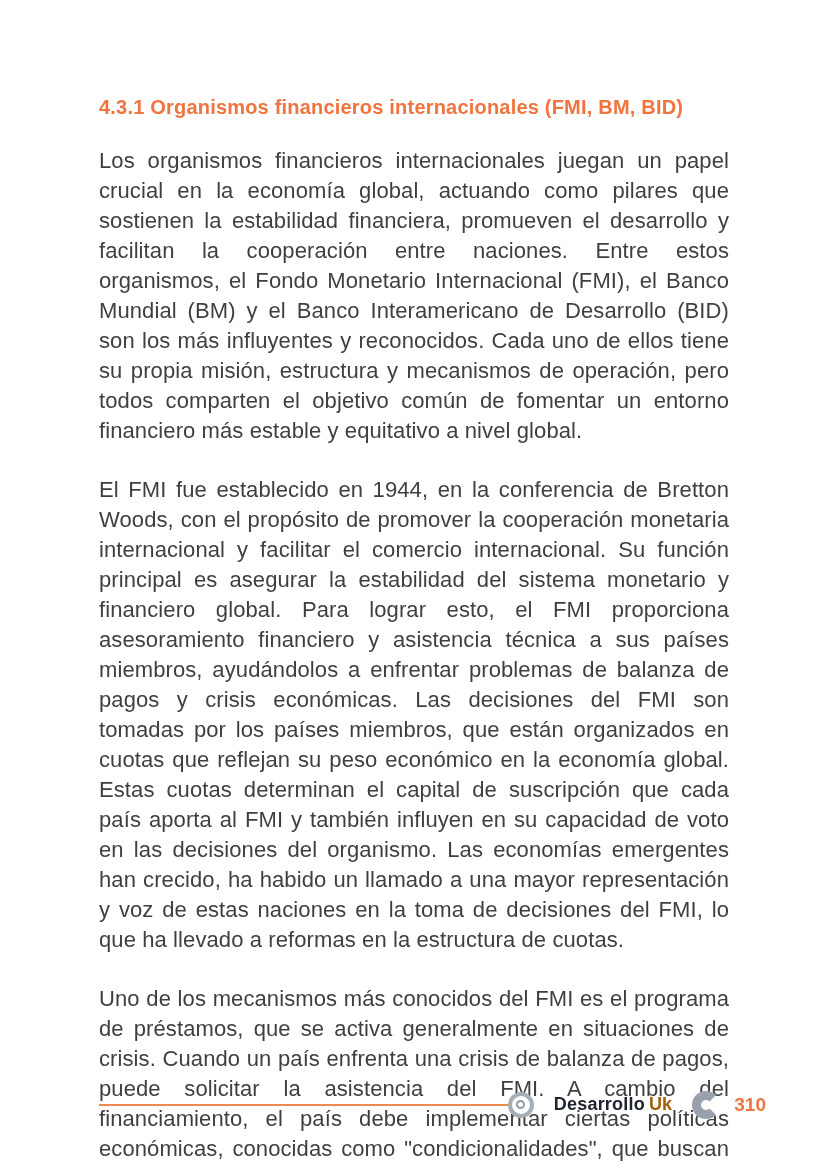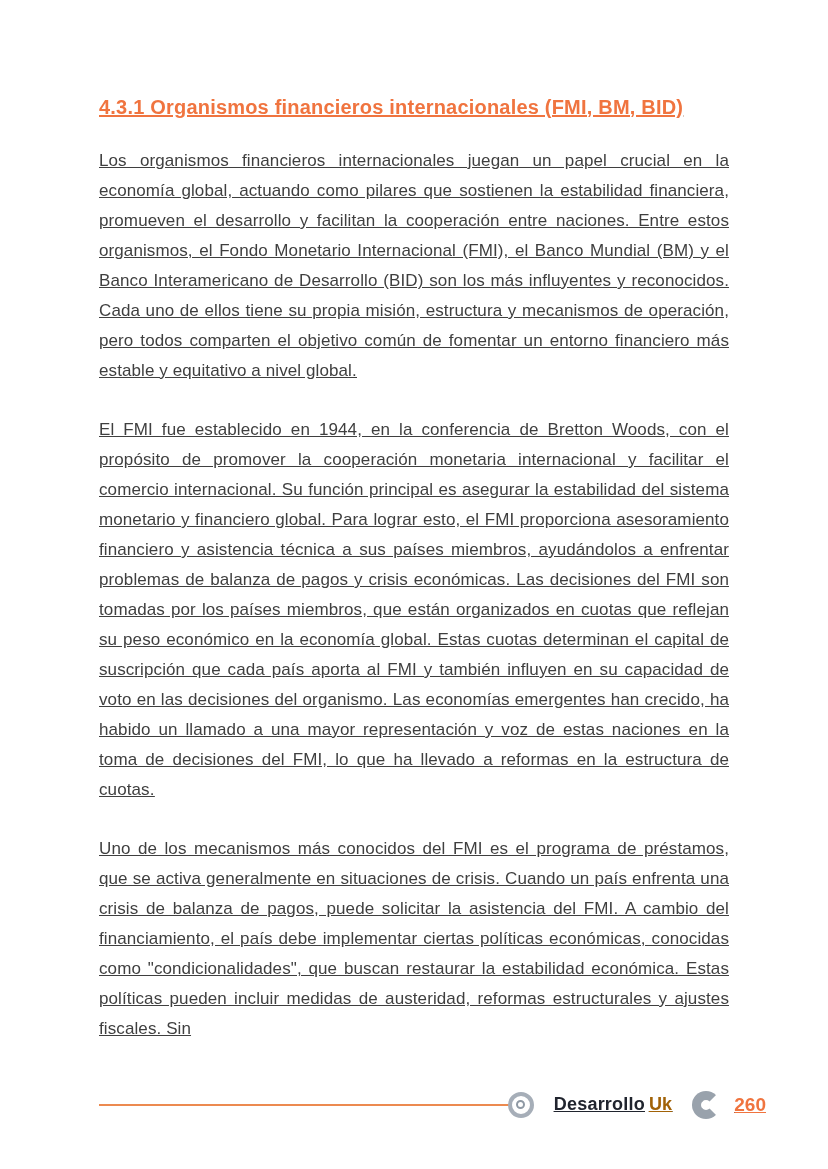--- a/index.html
+++ b/index.html
@@ -1,15 +1,15 @@
 <!DOCTYPE html>
 <html lang="es"><head>
 <meta charset="utf-8">
 <style>
-  * { margin: 0; padding: 0; box-sizing: border-box; text-decoration: underline; }
+  * { margin: 0; padding: 0; box-sizing: border-box; }
   html, body { background: #ffffff; }
   body {
     width: 828px; height: 1169px;
     font-family: "Liberation Sans", "DejaVu Sans", sans-serif;
     position: relative; overflow: hidden;
   }
   .page {
     position: absolute; inset: 0;
     background: #ffffff;
   }
@@ -20,21 +20,21 @@
   .heading {
     color: #F0743F;
     font-size: 20px;
     font-weight: 700;
     letter-spacing: 0.2px;
     white-space: nowrap;
     margin-bottom: 27px;
   }
   .body-paragraph {
     color: #3F3F3F;
-    font-size: 17px;
+    font-size: 22px;
     line-height: 30px;
     text-align: justify;
     letter-spacing: 0.1px;
     margin-bottom: 29px;
   }
   .footer {
     position: absolute;
     left: 99px; right: 62px;
     top: 1081px; height: 47px;
     display: flex;
@@ -105,16 +105,16 @@
     <div class="footer-rule"></div>
 
     <div class="bullseye">
       <div class="bullseye-inner"></div>
     </div>
 
     <div class="brand"><span>Desarrollo</span><span class="brand-suffix">Uk</span></div>
 
     <div class="crescent"></div>
 
-    <div class="page-number">260</div>
+    <div class="page-number">310</div>
   </div>
 
 </div>
 
 </body></html>

